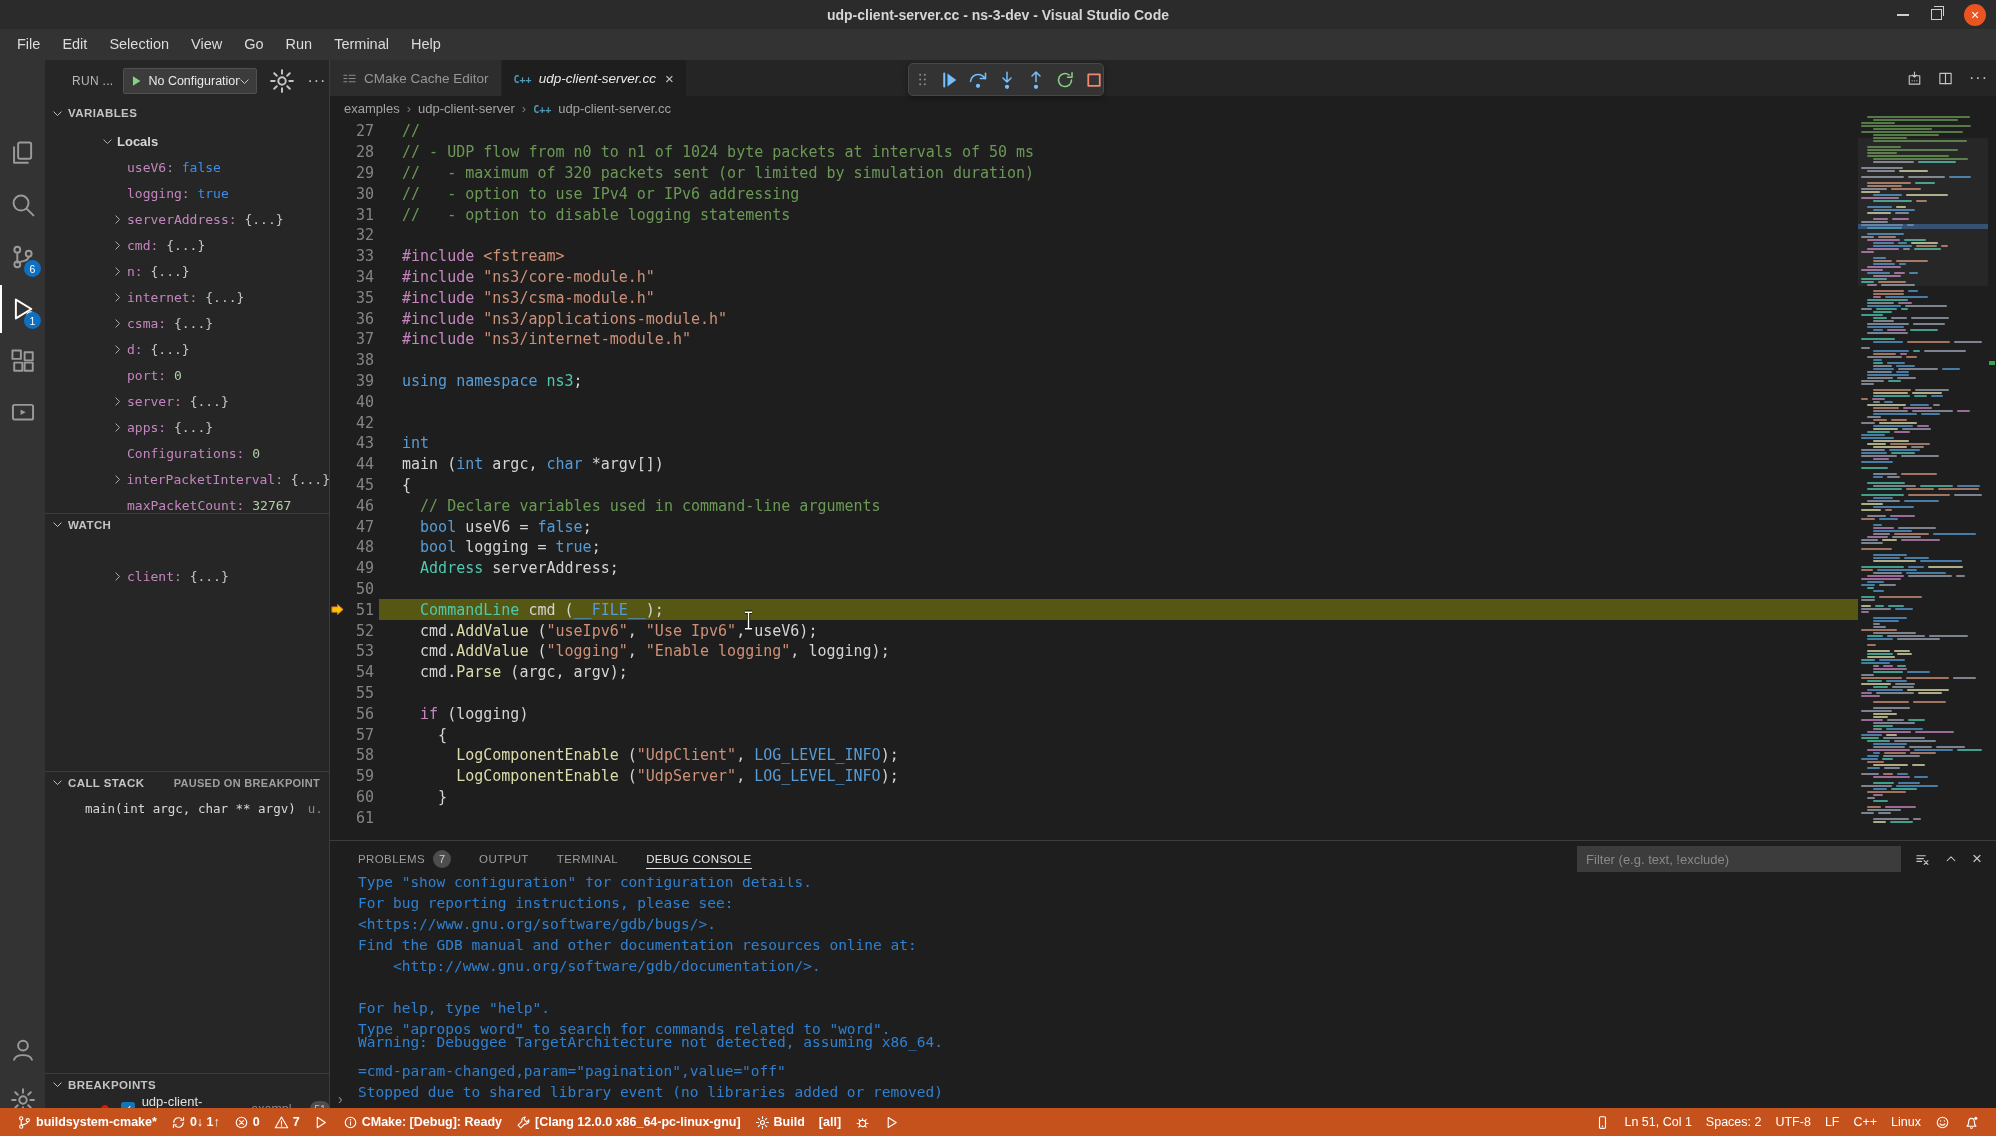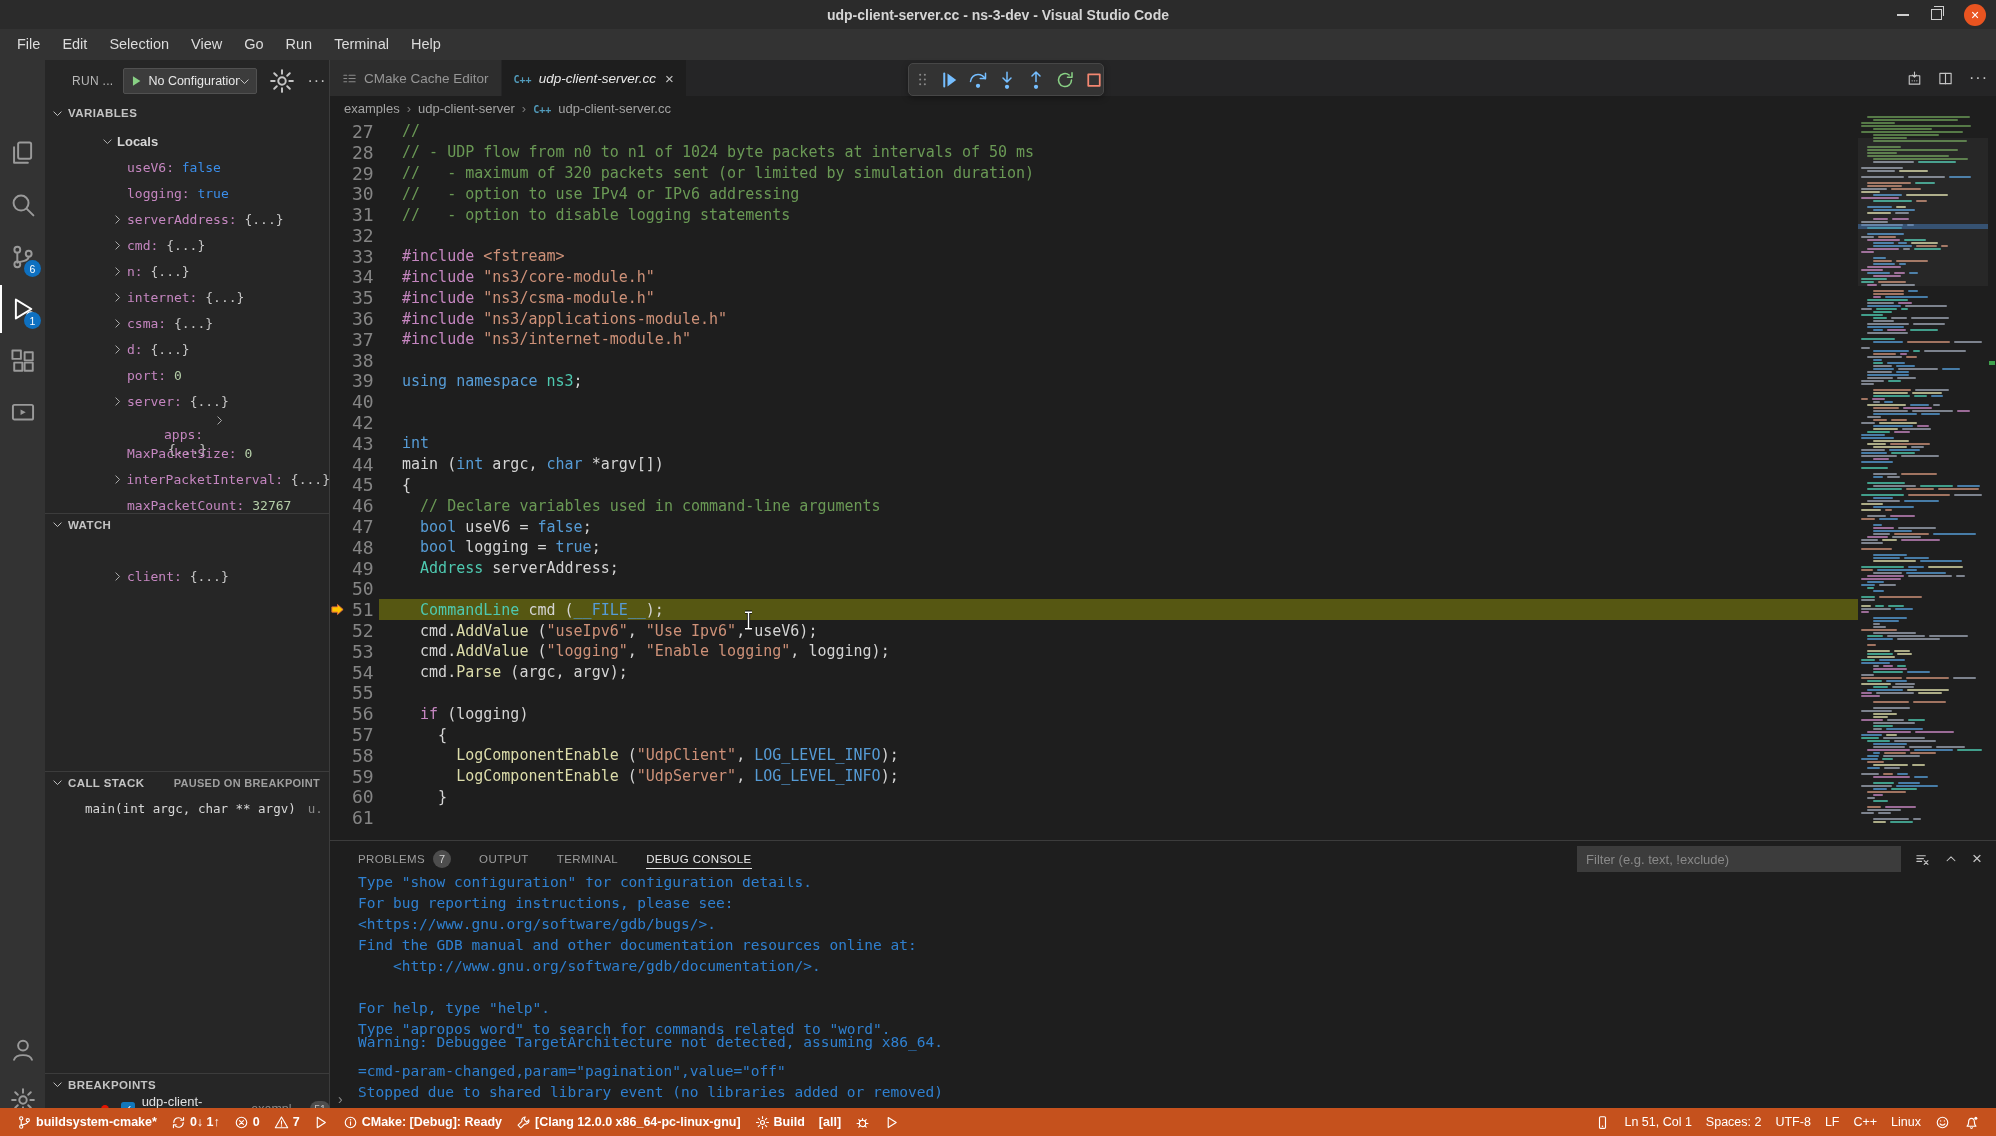--- a/index.html
+++ b/index.html
@@ -80,21 +80,21 @@
                    display:flex; align-items:center; padding:0 6px; gap:9px; z-index:30; }
   #debug-toolbar .grip { color:#8a8a8a; }
   .dbg-blue { color:#75beff; } .dbg-green { color:#89d185; } .dbg-red { color:#f48771; }
 
   #breadcrumbs { position:absolute; left:330px; top:96px; width:1666px; height:25px; background:#1e1e1e;
                  display:flex; align-items:center; font-size:13px; color:#a3a3a3; padding-left:14px; gap:6px; }
 
   #code-area { position:absolute; left:330px; top:121px; width:1528px; height:719px; background:#1e1e1e; overflow:hidden; }
   .code-row { position:relative; height:20.8px; display:flex; align-items:center; }
   .code-row .gutter-marker { width:22px; height:100%; flex:none; display:flex; align-items:center; }
-  .code-row .lnum { width:26px; flex:none; text-align:left; color:#858585; font-family:"DejaVu Sans Mono", monospace; font-size:18px; }
+  .code-row .lnum { width:26px; flex:none; text-align:center; color:#858585; font-family:"DejaVu Sans Mono", monospace; font-size:15px; }
   .code-row .code-text { margin-left:24px; font-family:"DejaVu Sans Mono", monospace; font-size:15px; white-space:pre; }
   .code-row.current .hl { position:absolute; left:49px; right:0; top:0; bottom:0; background:#565712; }
   .code-row > * { z-index:1; }
   .tk-c { color:#6a9955; } .tk-k { color:#569cd6; } .tk-m { color:#c586c0; } .tk-s { color:#ce9178; }
   .tk-t { color:#4ec9b0; } .tk-f { color:#dcdcaa; } .tk-p { color:#d4d4d4; }
 
   #minimap { position:absolute; left:1858px; top:110px; width:130px; height:730px; background:#1e1e1e; }
   #minimap .mm-row span { position:absolute; height:2px; border-radius:1px; opacity:.75; }
   #mm-viewport { position:absolute; left:0; top:28px; width:130px; height:148px; background:rgba(255,255,255,.045); }
   #mm-currentline { position:absolute; left:0; top:114px; width:130px; height:5px; background:rgba(70,126,190,.5); }
@@ -333,36 +333,36 @@
       </div>
       <div class="var-row" style="top: 328px;">
         <span class="chev">
           <svg width="13" height="13" viewBox="0 0 16 16" fill="none" stroke="currentColor" stroke-width="1.2" stroke-linecap="round" stroke-linejoin="round">
             <path d="M6 3.5l4.5 4.5L6 12.5"></path>
           </svg>
         </span>
         <span class="var-name">server: </span>
         <span class="val-obj">{...}</span>
       </div>
-      <div class="var-row" style="top: 354px; flex-direction: column;">
+      <div class="var-row" style="top: 354px;">
         <span class="chev">
           <svg width="13" height="13" viewBox="0 0 16 16" fill="none" stroke="currentColor" stroke-width="1.2" stroke-linecap="round" stroke-linejoin="round">
             <path d="M6 3.5l4.5 4.5L6 12.5"></path>
           </svg>
         </span>
         <span class="var-name">apps: </span>
         <span class="val-obj">{...}</span>
       </div>
       <div class="var-row" style="top: 380px;">
         <span class="chev empty">
           <svg width="13" height="13" viewBox="0 0 16 16" fill="none" stroke="currentColor" stroke-width="1.2" stroke-linecap="round" stroke-linejoin="round">
             <path d="M6 3.5l4.5 4.5L6 12.5"></path>
           </svg>
         </span>
-        <span class="var-name">MaxPacketSize: </span>
+        <span class="var-name">Configurations: </span>
         <span class="val-num">0</span>
       </div>
       <div class="var-row" style="top: 406px;">
         <span class="chev">
           <svg width="13" height="13" viewBox="0 0 16 16" fill="none" stroke="currentColor" stroke-width="1.2" stroke-linecap="round" stroke-linejoin="round">
             <path d="M6 3.5l4.5 4.5L6 12.5"></path>
           </svg>
         </span>
         <span class="var-name">interPacketInterval: </span>
         <span class="val-obj">{...}</span>

